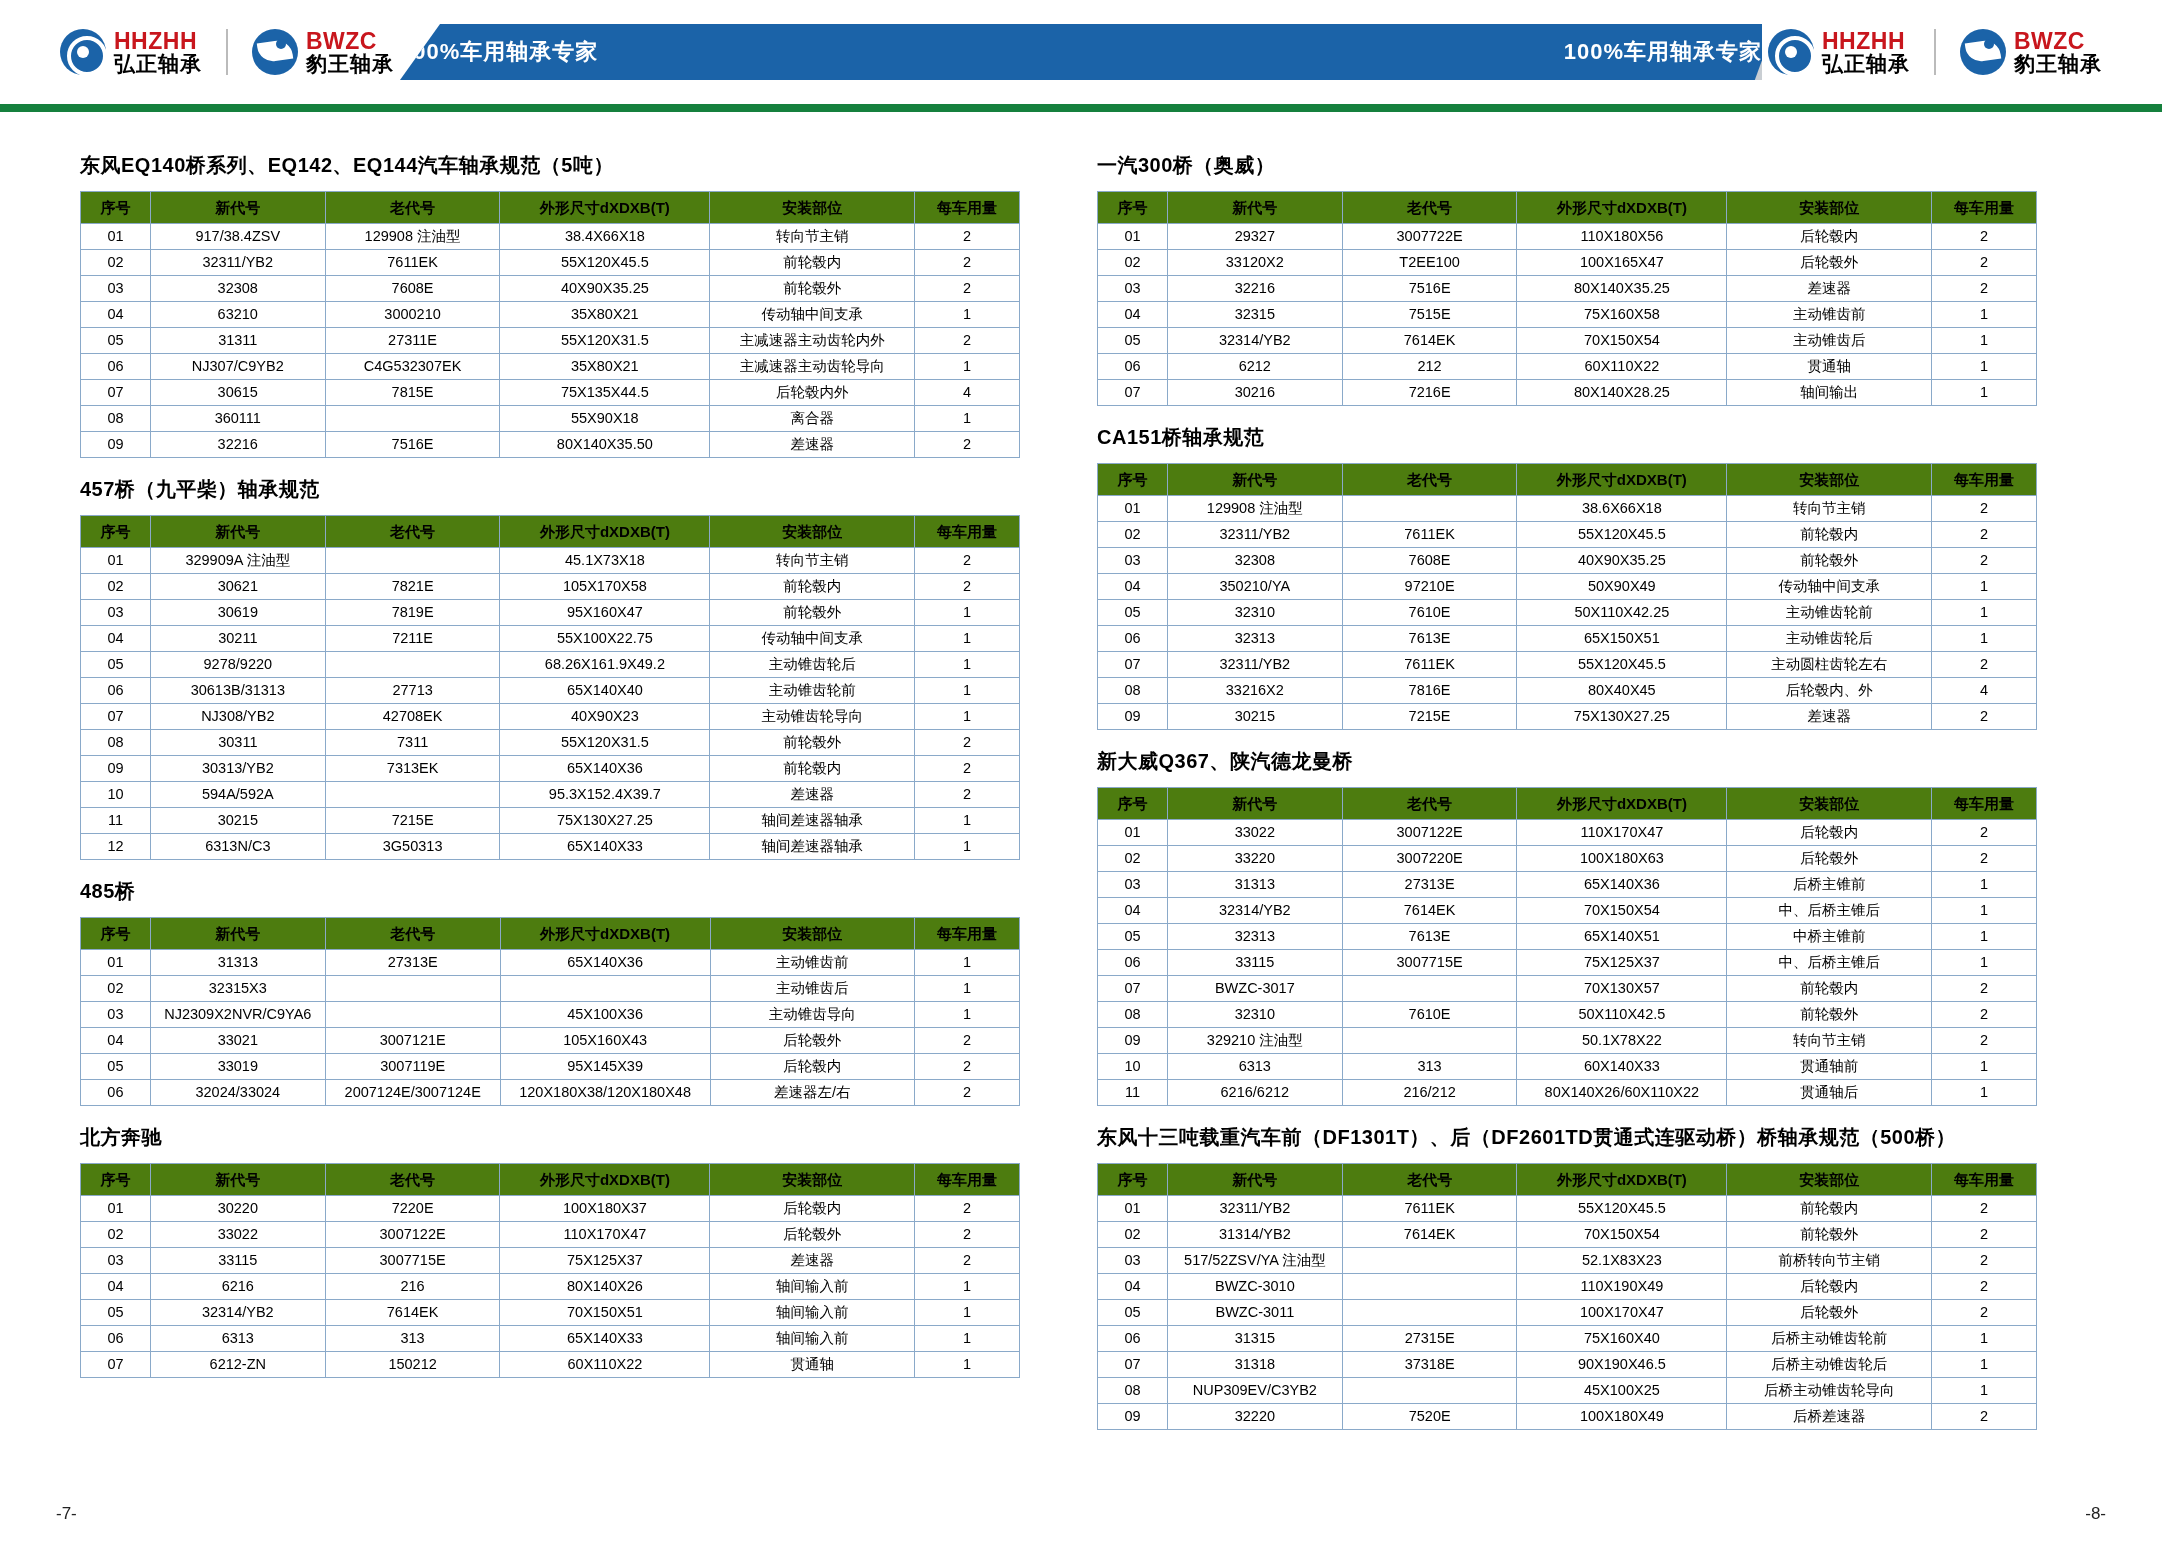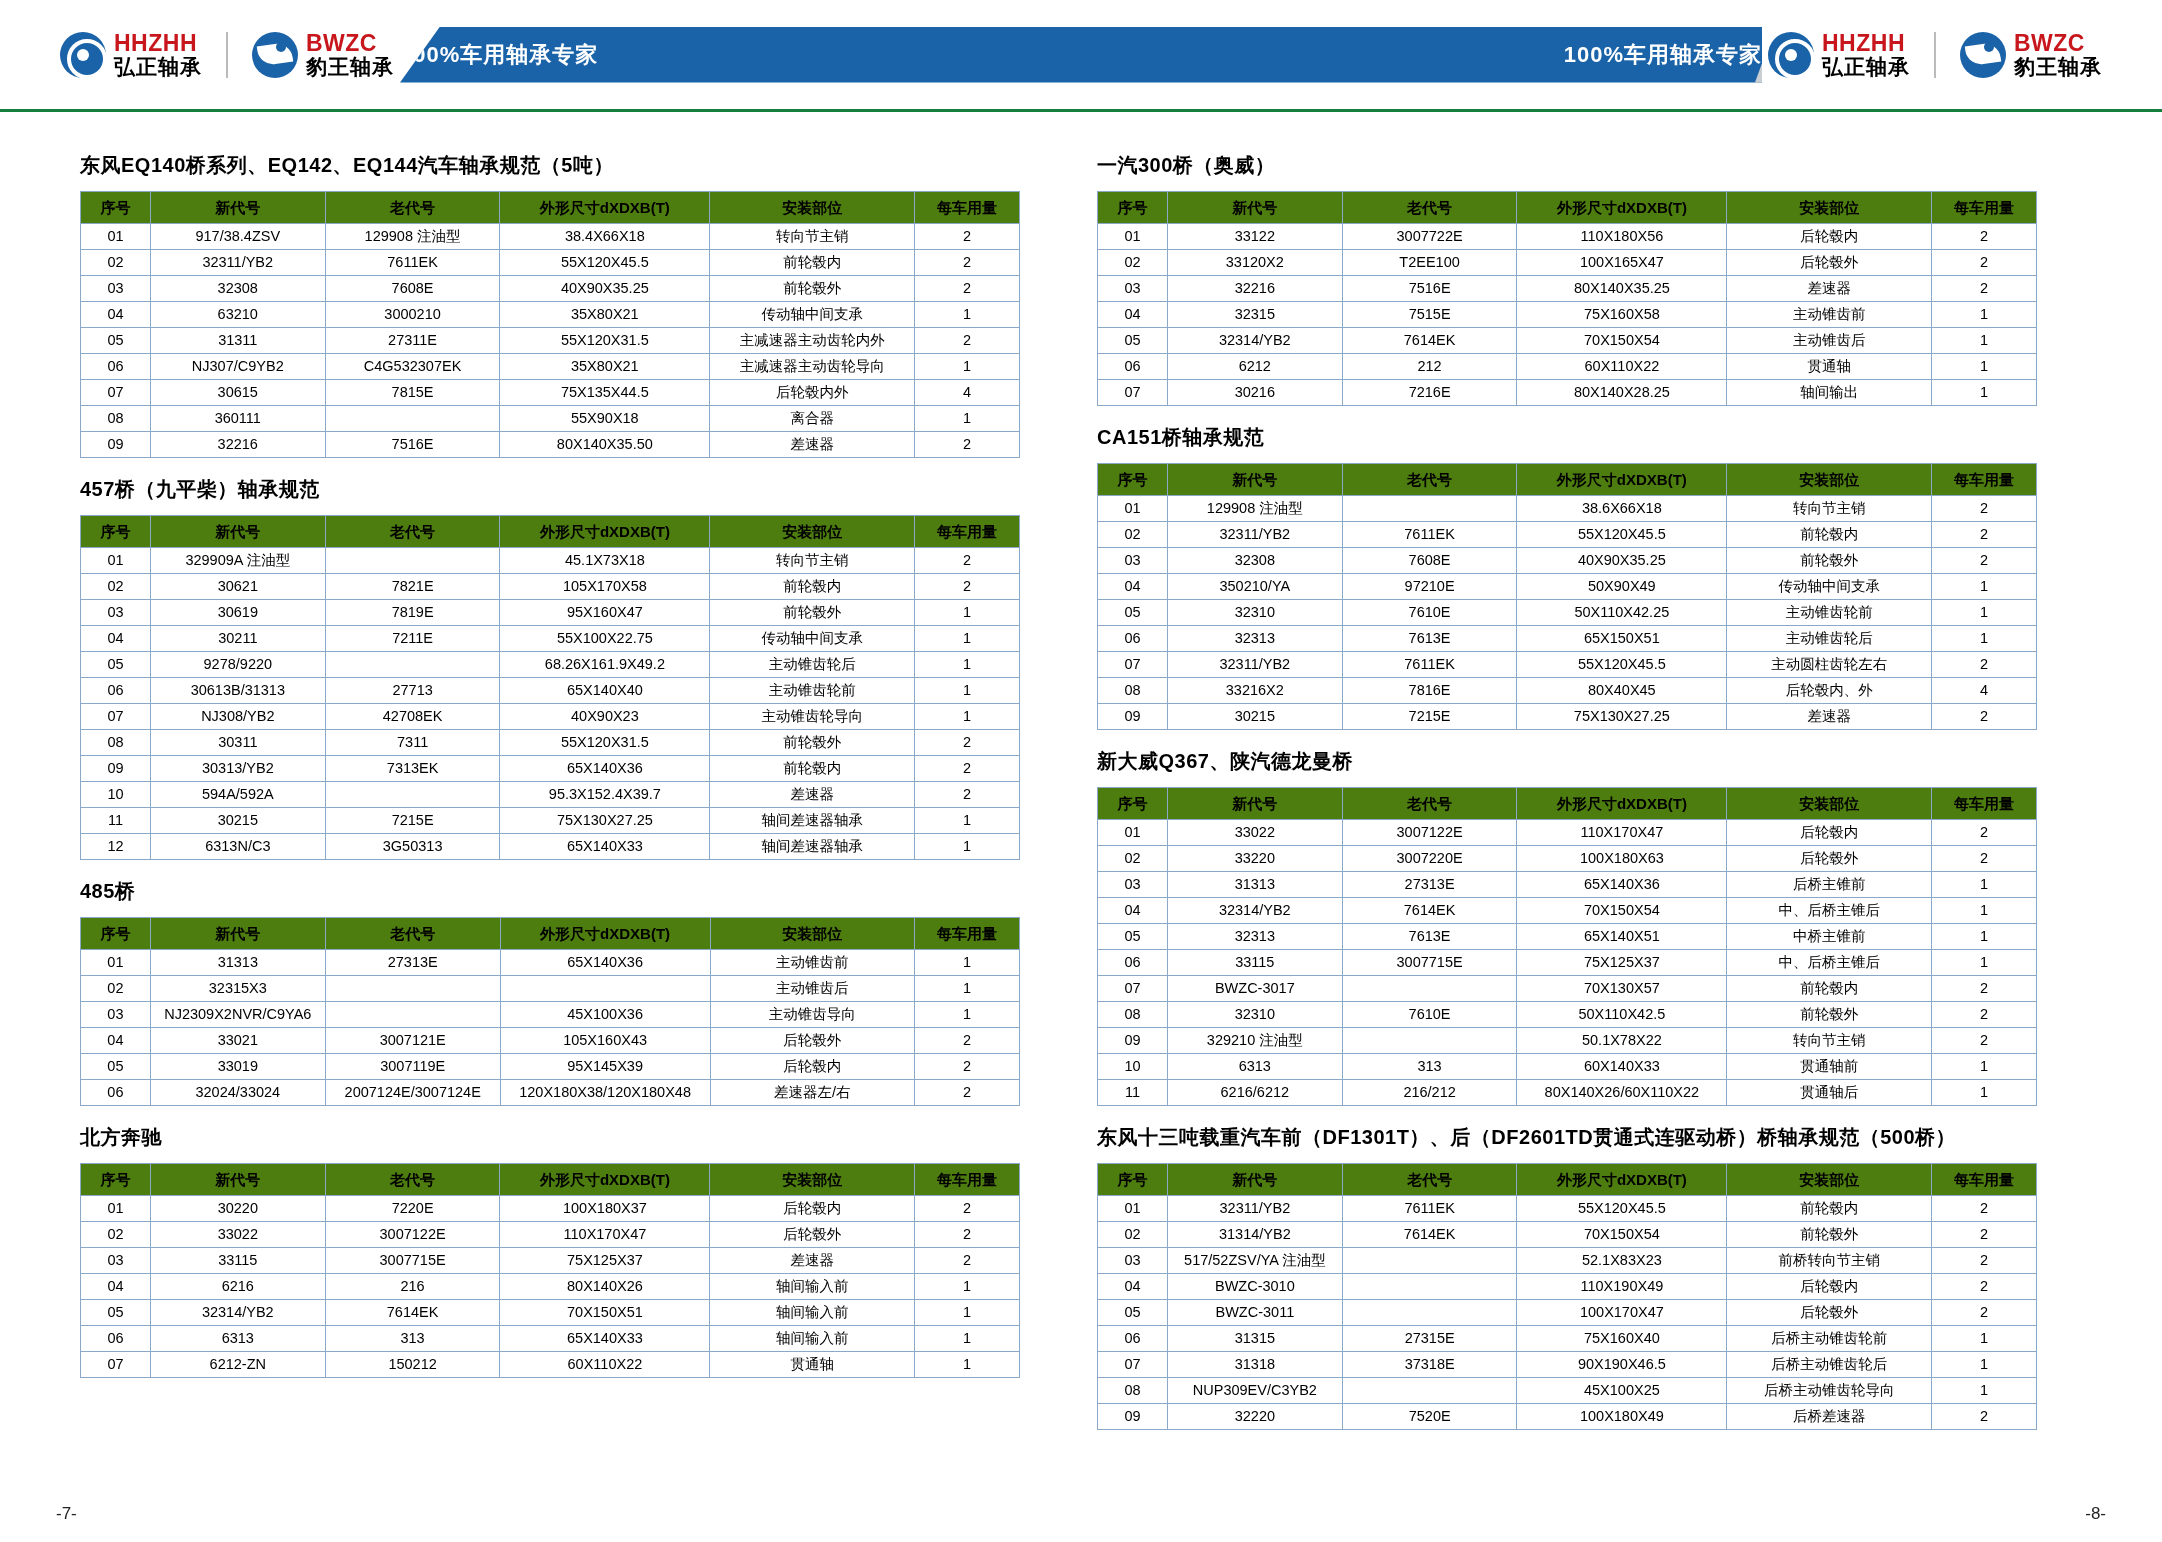--- a/index.html
+++ b/index.html
@@ -12,21 +12,21 @@
     position: relative;
     overflow: hidden;
   }
   
   .header {
     position: relative;
     height: 112px;
     width: 100%;
     display: flex;
     align-items: center;
-    border-bottom: 3px solid #15803d;
+    border-bottom: 8px solid #15803d;
   }
   .logo-block { display:flex; align-items:center; gap:10px; padding-left: 60px; }
   .logo-block.right { padding-left: 0; padding-right: 60px; }
   .logo-unit { display:flex; align-items:center; gap:8px; }
   .logo-mark {
     width: 46px; height: 46px; border-radius: 50%;
     background: #1b63a8;
     position: relative;
     flex: 0 0 auto;
   }
@@ -581,21 +581,21 @@
               <th>新代号</th>
               <th>老代号</th>
               <th>外形尺寸dXDXB(T)</th>
               <th>安装部位</th>
               <th>每车用量</th>
             </tr>
           </thead>
           <tbody>
             <tr>
               <td>01</td>
-              <td>33122</td>
+              <td>29327</td>
               <td>3007722E</td>
               <td>110X180X56</td>
               <td>后轮毂内</td>
               <td>2</td>
             </tr>
             <tr>
               <td>02</td>
               <td>33120X2</td>
               <td>T2EE100</td>
               <td>100X165X47</td>

